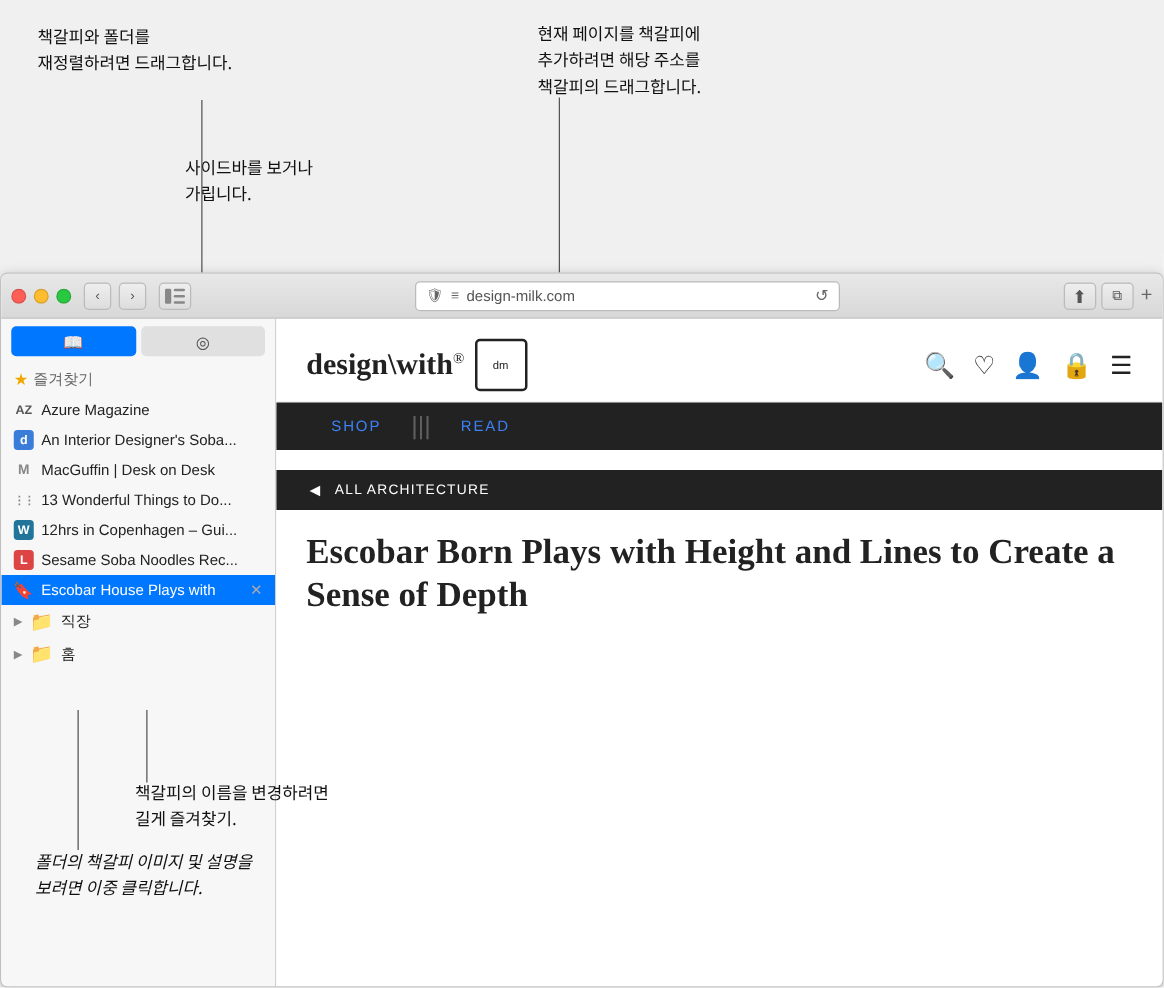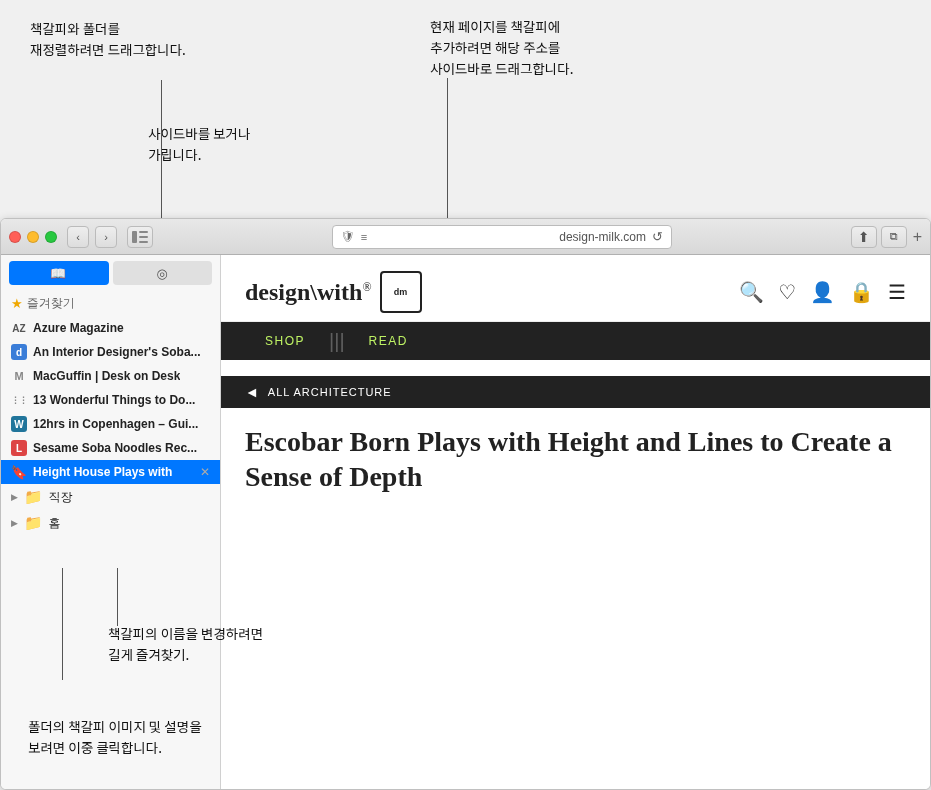--- a/index.html
+++ b/index.html
@@ -85,21 +85,21 @@
       border-radius: 4px;
       display: flex;
       align-items: center;
       padding: 0 8px;
       gap: 6px;
     }
     .address-text {
       font-size: 12px;
       color: #555;
       flex: 1;
-      text-align: right;
+      text-align: left;
     }
     .shield-icon-small {
       font-size: 11px;
       color: #666;
     }
     .lines-icon {
       font-size: 11px;
       color: #666;
     }
     .reload-btn {
@@ -216,21 +216,20 @@
     .bm-icon.orange { background: #f06830; color: #fff; border-radius: 3px; font-size: 10px; }
     .bm-icon.dots { color: #888; font-size: 8px; letter-spacing: -1px; }
     .bm-icon.slash { color: #888; }
     .bm-icon.wp { background: #21759b; color: #fff; border-radius: 3px; font-size: 10px; }
     .bm-icon.leti { background: #d44; color: #fff; border-radius: 3px; font-size: 10px; }
 
     .bm-label {
       overflow: hidden;
       text-overflow: ellipsis;
       white-space: nowrap;
-      font-weight: bold;
     }
     .bm-close {
       margin-left: auto;
       font-size: 12px;
       color: #aaa;
       flex-shrink: 0;
     }
 
     .folder-item {
       padding: 4px 10px;
@@ -292,21 +291,21 @@
 
     
     .site-nav {
       background: #222;
       display: flex;
       align-items: center;
       padding: 0 24px;
       height: 38px;
     }
     .nav-item {
-      color: #bef264;
+      color: #3b82f6;
       font-size: 12px;
       letter-spacing: 1.5px;
       text-transform: uppercase;
       padding: 0 20px;
       cursor: pointer;
       font-weight: 500;
     }
     .nav-separator {
       color: #fff;
       font-size: 18px;
@@ -350,21 +349,21 @@
 <body>
 
 <div class="annotation" style="left: 30px; top: 18px; white-space: pre-line; line-height:1.55;">책갈피와 폴더를
 재정렬하려면 드래그합니다.</div>
 
 <div class="annotation" style="left: 148px; top: 95px; white-space: pre-line; margin-top: 28px;">사이드바를 보거나
 가립니다.</div>
 
 <div class="annotation" style="left: 430px; top: 16px; white-space: pre-line; line-height: 1.55;">현재 페이지를 책갈피에
 추가하려면 해당 주소를
-사이드바로 드래그합니다.</div>
+책갈피의 드래그합니다.</div>
 
 <div style="position:absolute; left:161px; top:80px; width:1px; height:138px; background:#555;"></div>
 
 <div style="position:absolute; left:447px; top:78px; width:1px; height:140px; background:#555;"></div>
 
 <div class="browser-window">
 
   <div class="title-bar">
     <div class="traffic-lights">
       <div class="traffic-light tl-red"></div>
@@ -429,21 +428,21 @@
         <div class="bm-icon wp">W</div>
         <span class="bm-label">12hrs in Copenhagen – Gui...</span>
       </div>
       <div class="bookmark-item">
         <div class="bm-icon leti">L</div>
         <span class="bm-label">Sesame Soba Noodles Rec...</span>
       </div>
 
       <div class="bookmark-item active">
         <div class="bm-icon" style="font-size:13px;">🔖</div>
-        <span class="bm-label">Height House Plays with</span>
+        <span class="bm-label">Escobar House Plays with</span>
         <span class="bm-close">✕</span>
       </div>
 
       <div class="folder-item">
         <span class="chevron">▶</span>
         <span style="font-size:15px; color:#6aadfa;">📁</span>
         <span>직장</span>
       </div>
       <div class="folder-item">
         <span class="chevron">▶</span>
@@ -455,21 +454,21 @@
     <div class="main-content">
 
       <div class="site-header">
         <div class="logo-container">
           <div>
             <div style="font-family: Georgia, serif; font-size: 24px; font-weight: bold; color: #222; line-height:1;">
               <span>design\with</span><sup style="font-size:12px; font-weight:normal;">®</sup>
             </div>
           </div>
           <div class="logo-dm-box">
-            <span style="font-size:9px; font-weight:bold; color:#222;">dm</span>
+            <span style="font-size:9px; font-weight:normal; color:#222;">dm</span>
           </div>
         </div>
         <div class="site-icons">
           <span class="site-icon">🔍</span>
           <span class="site-icon">♡</span>
           <span class="site-icon">👤</span>
           <span class="site-icon">🔒</span>
           <span class="site-icon">☰</span>
         </div>
       </div>
@@ -486,18 +485,18 @@
       </div>
 
       <div class="article-title">Escobar Born Plays with Height and Lines to Create a Sense of Depth</div>
     </div>
   </div>
 </div>
 
 <div class="annotation" style="left: 108px; top: 623px; white-space: pre-line; line-height:1.55;">책갈피의 이름을 변경하려면
 길게 즐겨찾기.</div>
 
-<div class="annotation" style="left: 28px; top: 716px; white-space: pre-line; line-height:1.55;">폴더의 책갈피 이미지 및 설명을
+<div class="annotation" style="left: 28px; top: 678px; white-space: pre-line; line-height:1.55;font-style:italic;">폴더의 책갈피 이미지 및 설명을
 보려면 이중 클릭합니다.</div>
 
 <div style="position:absolute; left:117px; top:568px; width:1px; height:58px; background:#555;"></div>
 
 <div style="position:absolute; left:62px; top:568px; width:1px; height:112px; background:#555;"></div>
 
 </body></html>

